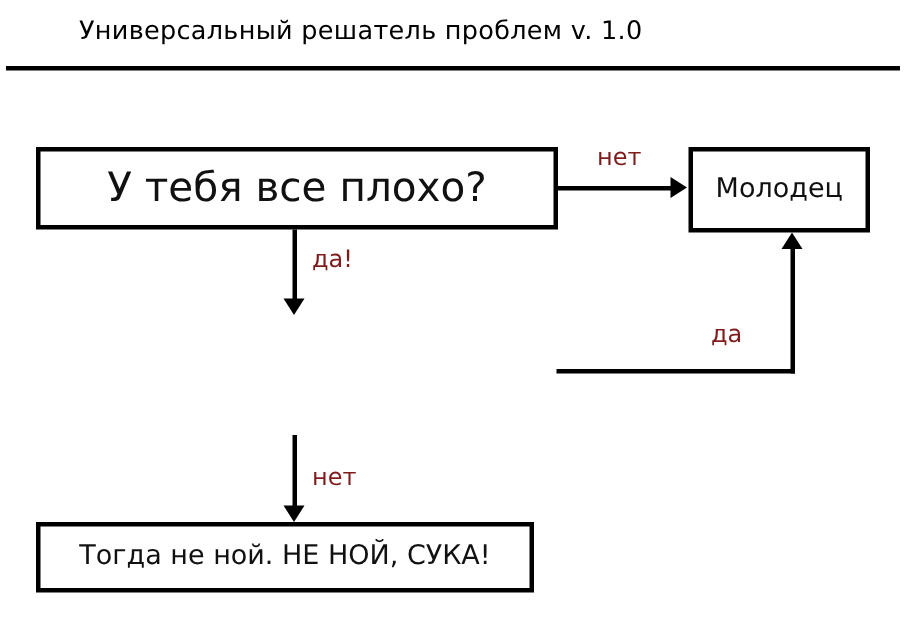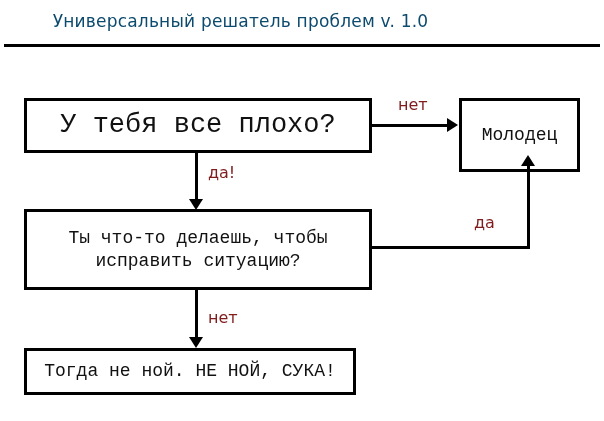--- a/index.html
+++ b/index.html
@@ -19,21 +19,21 @@
 
   
   .title {
     position: absolute;
     left: 0;
     top: 11px;
     width: 481px;
     text-align: center;
     font-size: 17px;
     letter-spacing: 0.2px;
-    color: #0c4a6e;
+    color: #000000;
     font-family: "DejaVu Sans", sans-serif;
   }
   .title-rule {
     position: absolute;
     left: 4px;
     top: 44px;
     width: 596px;
     height: 3px;
     background: #000000;
   }
@@ -69,28 +69,27 @@
     left: 24px;
     top: 348px;
     width: 332px;
     height: 47px;
     font-size: 18px;
   }
   #node-good {
     left: 459px;
     top: 98px;
     width: 121px;
-    height: 74px;
+    height: 57px;
     font-size: 18px;
   }
   .node-text {
     display: block;
     padding: 0 8px;
     white-space: pre-line;
-    font-family: Liberation Mono, monospace;
   }
 
   
   .line {
     position: absolute;
     background: #000000;
   }
   .h-line { height: 3px; }
   .v-line { width: 3px; }
 
@@ -149,24 +148,20 @@
   <div class="title-rule"></div>
 
   <div class="node" id="node-bad">
     <span class="node-text">У тебя все плохо?</span>
   </div>
 
   <div class="node" id="node-good">
     <span class="node-text">Молодец</span>
   </div>
 
-  <div class="node" id="node-doing">
-    <span class="node-text">Ты что-то делаешь, чтобы
-исправить ситуацию?</span>
-  </div>
 
   <div class="node" id="node-stop">
     <span class="node-text">Тогда не ной. НЕ НОЙ, СУКА!</span>
   </div>
 
   <div class="line h-line" id="edge-bad-no-line"></div>
   <div class="arrow-head arrow-right" id="edge-bad-no-head"></div>
   <div class="edge-label" id="edge-bad-no-label">нет</div>
 
   <div class="line v-line" id="edge-bad-yes-line"></div>

